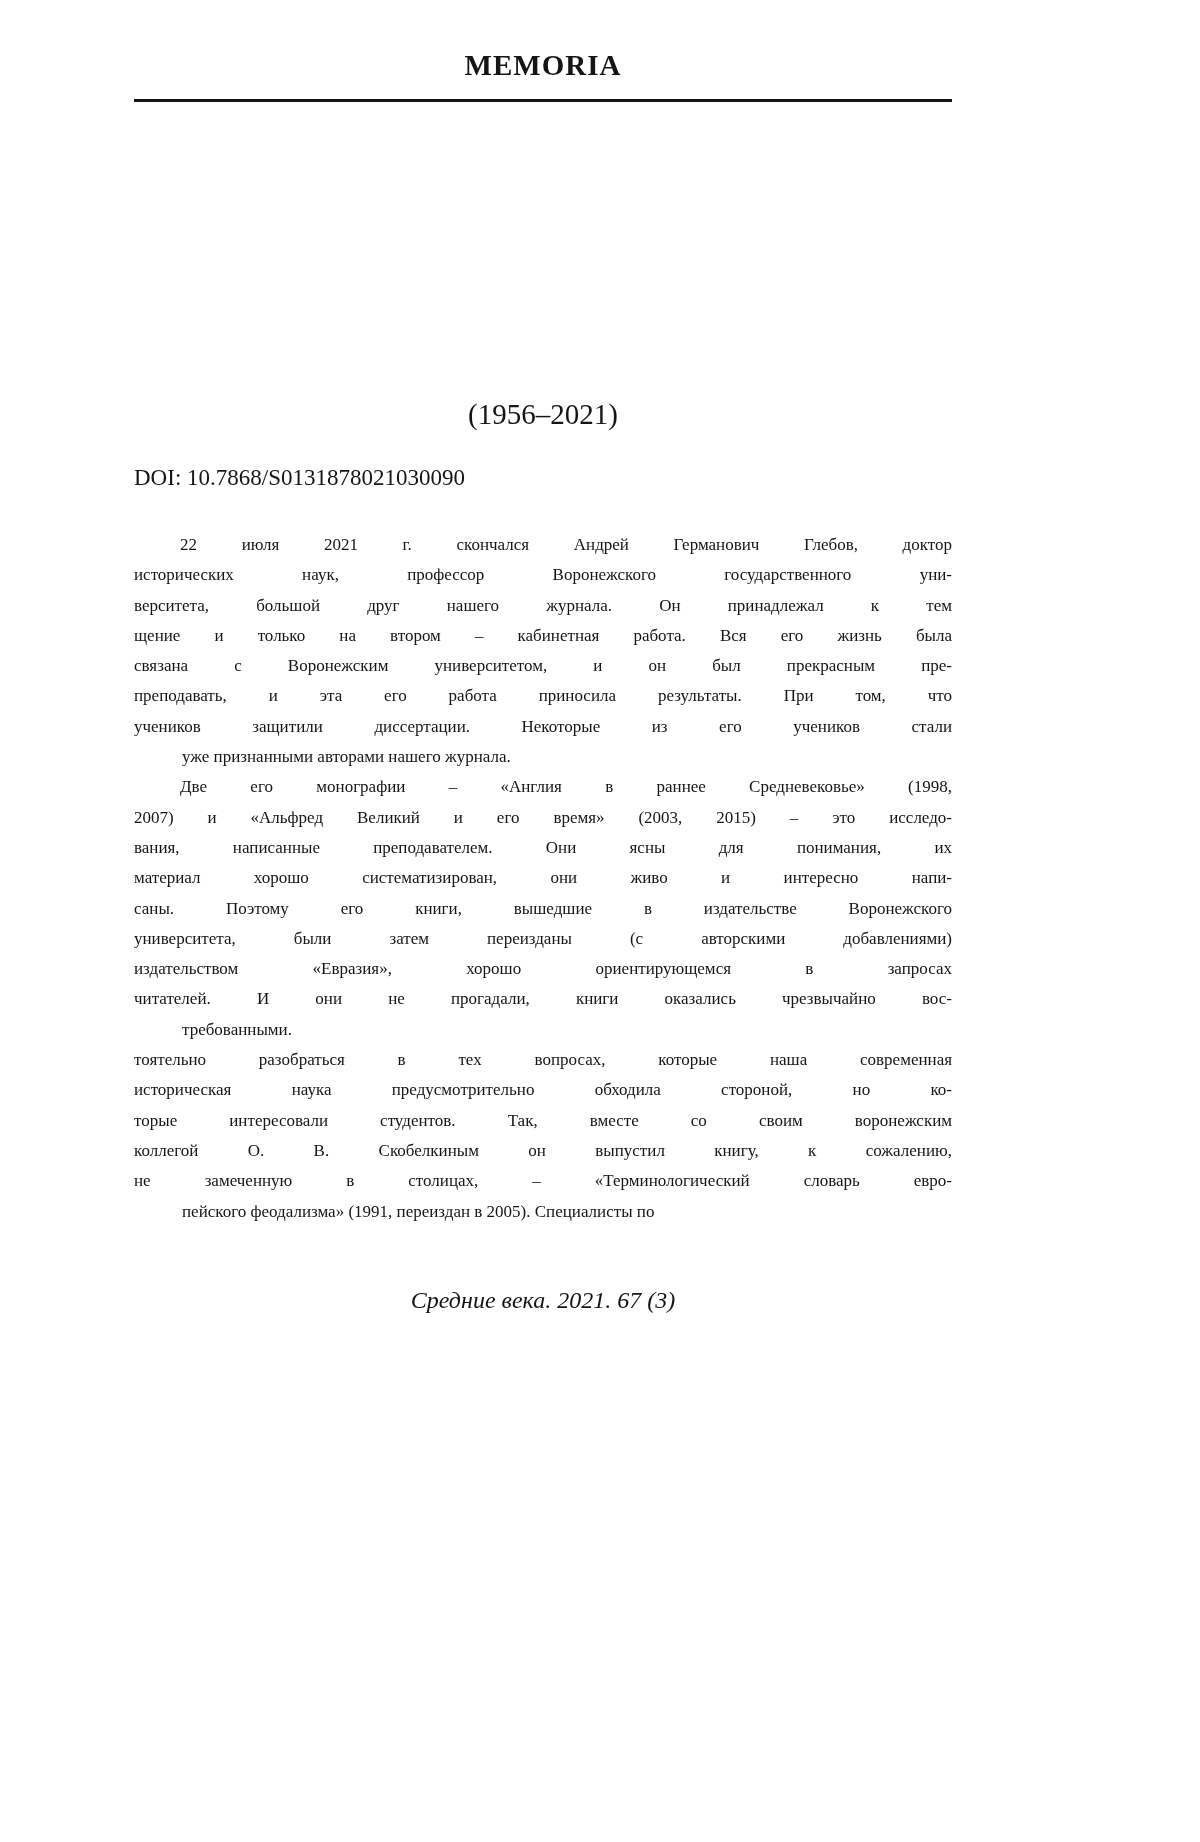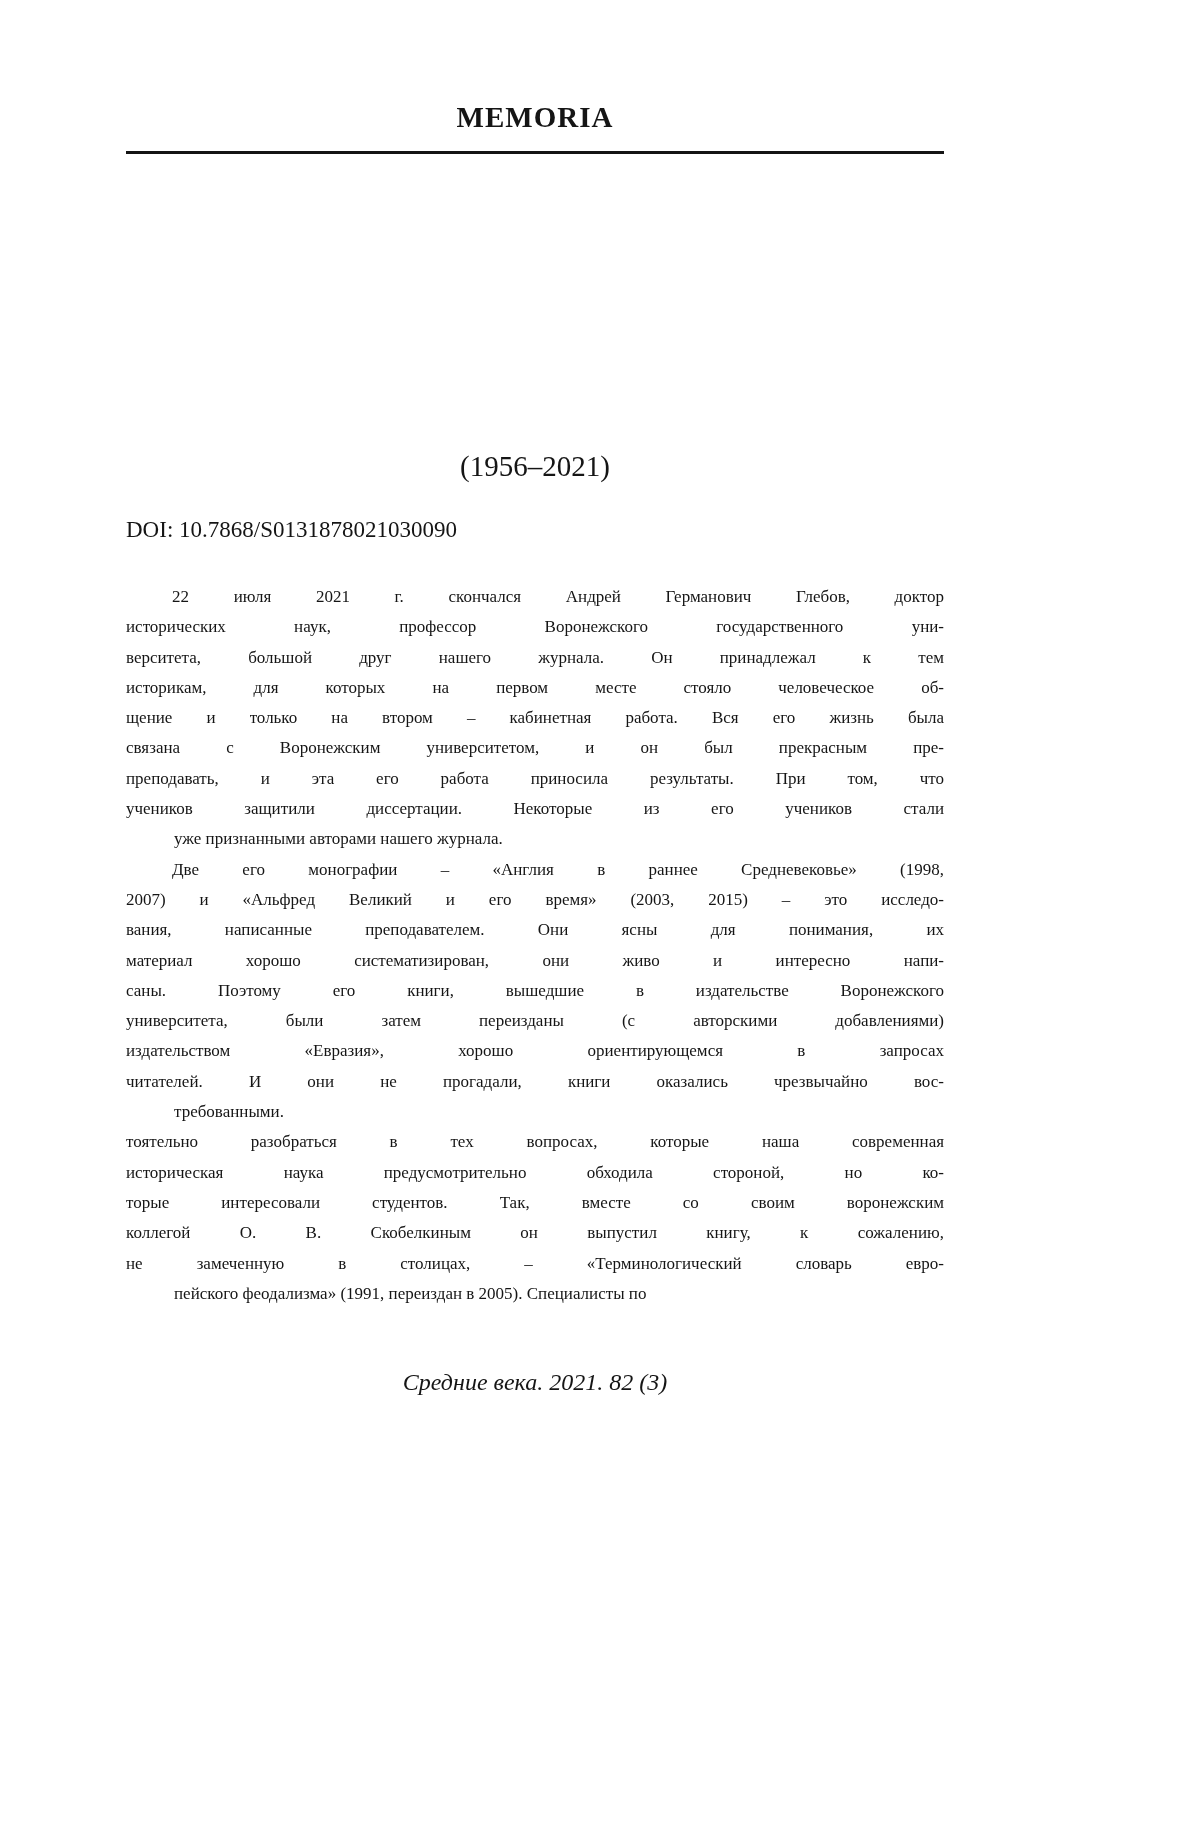--- a/index.html
+++ b/index.html
@@ -11,24 +11,24 @@
     position: relative;
     width: 1200px;
     height: 1842px;
     background: #ffffff;
     font-family: "Liberation Serif", "DejaVu Serif", serif;
     color: #151515;
     overflow: hidden;
   }
   .content {
     position: absolute;
-    left: 126px;
+    left: 134px;
     top: 0;
     width: 818px;
-    padding-top: 100px;
+    padding-top: 48px;
     box-sizing: content-box;
   }
   .section-header {
     margin: 0;
     text-align: center;
     font-size: 29px;
     line-height: 35px;
     font-weight: bold;
     letter-spacing: 1px;
   }
@@ -97,21 +97,20 @@
     <div class="doi-line">
       <span class="doi-label">DOI:</span>
       <span>10.7868/S0131878021030090</span>
     </div>
 
     <div class="article-body">
         <div class="paragraph">
           <div class="line first">22 июля 2021 г. скончался Андрей Германович Глебов, доктор</div>
           <div class="line">исторических наук, профессор Воронежского государственного уни-</div>
           <div class="line">верситета, большой друг нашего журнала. Он принадлежал к тем</div>
-          <div class="line">историкам, для которых на первом месте стояло человеческое об-</div>
           <div class="line">щение и только на втором – кабинетная работа. Вся его жизнь была</div>
           <div class="line">связана с Воронежским университетом, и он был прекрасным пре-</div>
           <div class="line">преподавать, и эта его работа приносила результаты. При том, что</div>
           <div class="line">учеников защитили диссертации. Некоторые из его учеников стали</div>
           <div class="line last">уже признанными авторами нашего журнала.</div>
         </div>
         <div class="paragraph">
           <div class="line first">Две его монографии – «Англия в раннее Средневековье» (1998,</div>
           <div class="line">2007) и «Альфред Великий и его время» (2003, 2015) – это исследо-</div>
           <div class="line">вания, написанные преподавателем. Они ясны для понимания, их</div>
@@ -125,16 +124,16 @@
         <div class="paragraph">
           <div class="line">тоятельно разобраться в тех вопросах, которые наша современная</div>
           <div class="line">историческая наука предусмотрительно обходила стороной, но ко-</div>
           <div class="line">торые интересовали студентов. Так, вместе со своим воронежским</div>
           <div class="line">коллегой О. В. Скобелкиным он выпустил книгу, к сожалению,</div>
           <div class="line">не замеченную в столицах, – «Терминологический словарь евро-</div>
           <div class="line last">пейского феодализма» (1991, переиздан в 2005). Специалисты по</div>
         </div>
       </div>
 
-    <div class="page-footer">Средние века. 2021. 82 (3)</div>
+    <div class="page-footer">Средние века. 2021. 67 (3)</div>
 
   </div>
 </div>
 
 </body></html>

